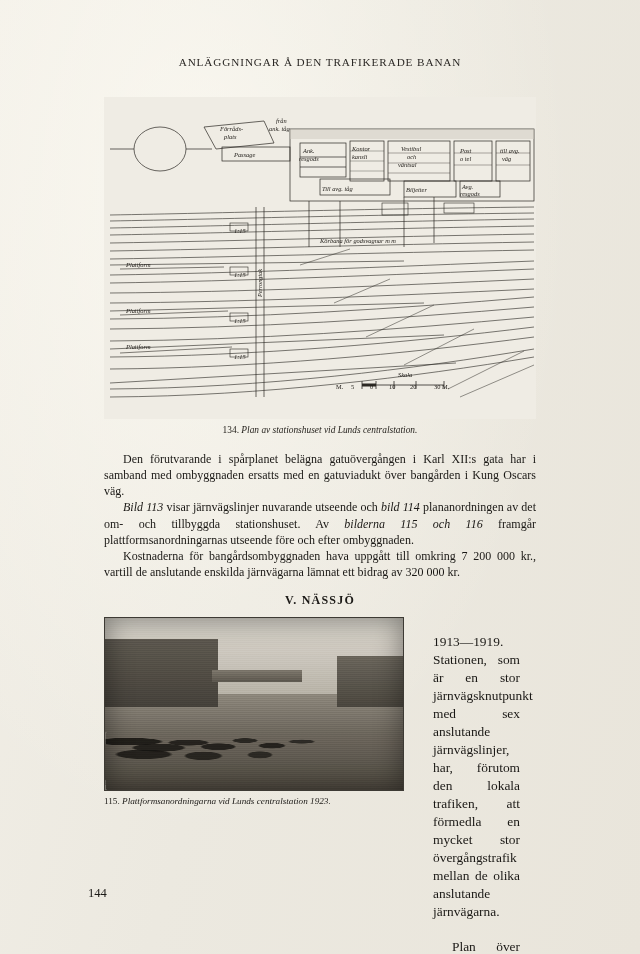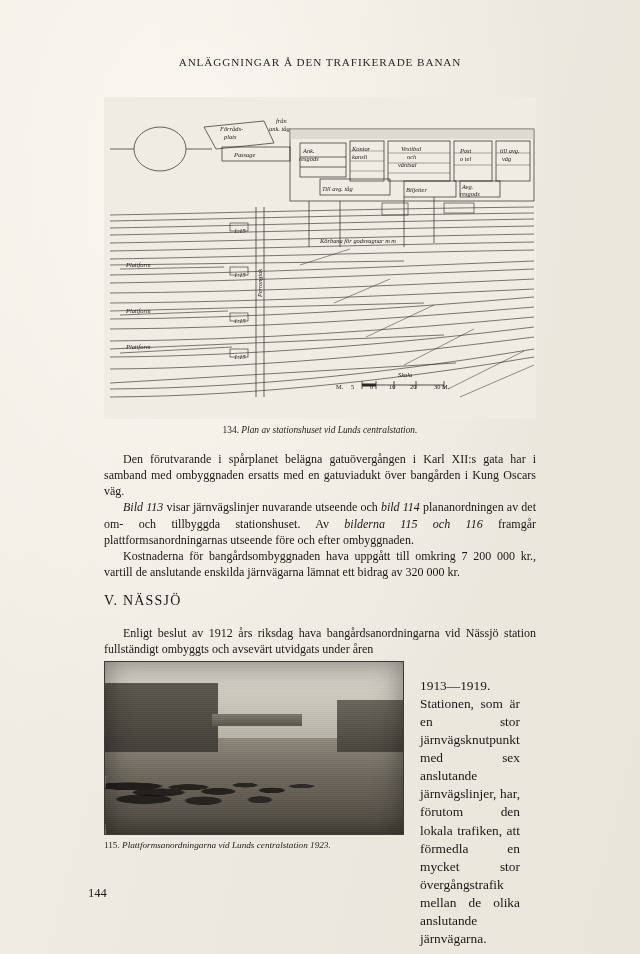--- a/index.html
+++ b/index.html
@@ -64,36 +64,37 @@
     text-align: justify;
     color: #1a1815;
   }
   .body-text p {
     margin: 0;
     text-indent: 19px;
   }
   .it { font-style: italic; }
 
   .section-head {
-    font-size: 14px;
+    text-align: center;
+    font-size: 12px;
     letter-spacing: 1.2px;
     margin: 13px 0 9px 0;
-    font-weight: normal;
+    font-weight: bold;
   }
 
   
   .photo-block {
     margin-top: 4px;
     position: relative;
     min-height: 196px;
   }
   .photo-float {
     float: left;
     width: 300px;
-    margin-right: 0;
+    margin-right: 13px;
   }
   .photo {
     width: 300px;
     height: 174px;
     position: relative;
     overflow: hidden;
     background: #6f6a60;
     border: 1px solid #3d3a34;
     box-sizing: border-box;
   }
@@ -334,23 +335,20 @@
     </div>
 
     <div class="body-text">
       <p>Den förutvarande i spårplanet belägna gatuövergången i Karl XII:s gata har i samband med ombyggnaden ersatts med en gatuviadukt över bangården i Kung Oscars väg.</p>
       <p><span class="it">Bild 113</span><span> visar järnvägslinjer nuvarande utseende och </span><span class="it">bild 114</span><span> plananordningen av det om- och tillbyggda stationshuset.  Av </span><span class="it">bilderna 115 och 116</span><span> framgår plattformsanordningarnas utseende före och efter ombyggnaden.</span></p>
       <p>Kostnaderna för bangårdsombyggnaden hava uppgått till omkring 7 200 000 kr., vartill de anslutande enskilda järnvägarna lämnat ett bidrag av 320 000 kr.</p>
     </div>
 
     <h2 class="section-head">V.  NÄSSJÖ</h2>
 
-    <div class="body-text">
-      <p>Enligt beslut av 1912 års riksdag hava bangårdsanordningarna vid Nässjö station fullständigt ombyggts och avsevärt utvidgats under åren</p>
-    </div>
 
     <div class="photo-block">
       <div class="photo-float">
         <div class="photo">
           <div class="ph-sky"></div>
           <div class="ph-ground"></div>
           <div class="ph-bldg-l"></div>
           <div class="ph-bldg-r"></div>
           <div class="ph-canopy"></div>
           <div class="ph-crowd"></div>

